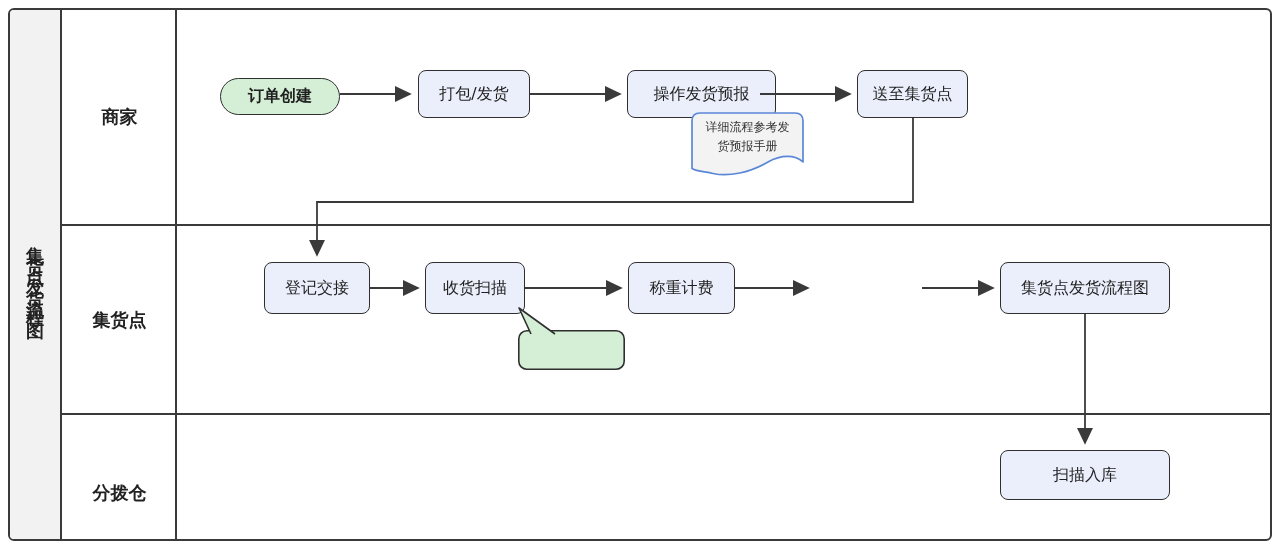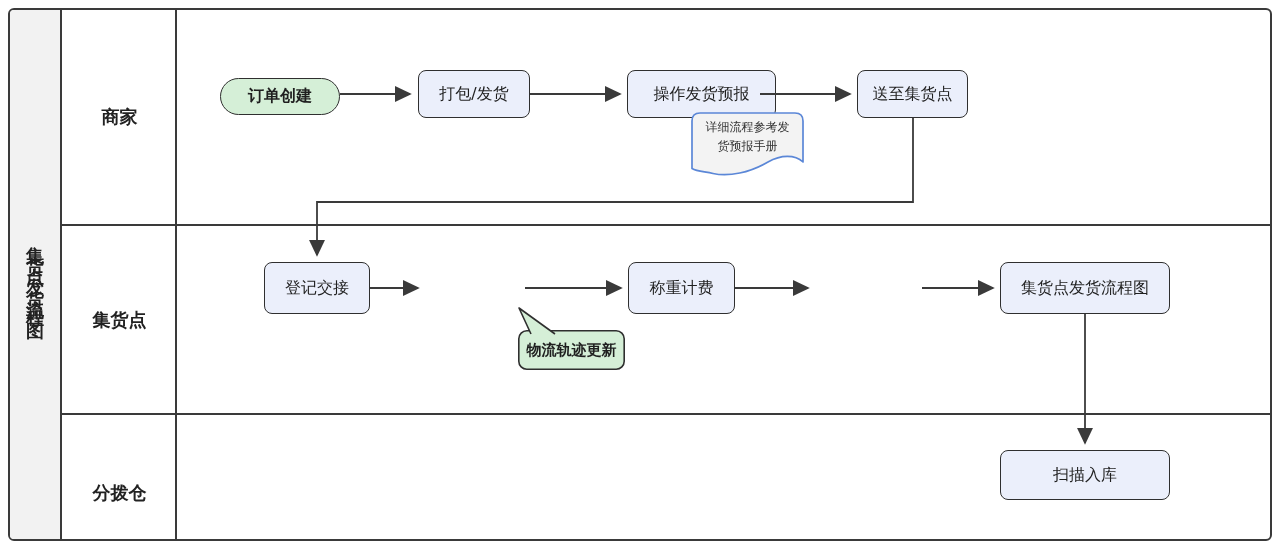--- a/index.html
+++ b/index.html
@@ -144,20 +144,21 @@
   <div class="lane-label" style="top:10px;height:214px">商家</div>
   <div class="lane-label" style="top:226px;height:187px">集货点</div>
   <div class="lane-label" style="top:421px;height:143px">分拨仓</div>
 
   <div class="node start" style="left:220px;top:78px;width:120px;height:37px">订单创建</div>
   <div class="node" style="left:418px;top:70px;width:112px;height:48px">打包/发货</div>
   <div class="node" style="left:627px;top:70px;width:149px;height:48px">操作发货预报</div>
   <div class="node" style="left:264px;top:262px;width:106px;height:52px">登记交接</div>
 
   <div class="node" style="left:857px;top:70px;width:111px;height:48px">送至集货点</div>
+  <div class="node" style="left:425px;top:262px;width:100px;height:52px">收货扫描</div>
   <div class="node" style="left:628px;top:262px;width:107px;height:52px">称重计费</div>
   <div class="node" style="left:1000px;top:262px;width:170px;height:52px">集货点发货流程图</div>
 
   <div class="node" style="left:1000px;top:450px;width:170px;height:50px">扫描入库</div>
 
   <svg class="overlay" viewBox="0 0 1280 549" xmlns="http://www.w3.org/2000/svg">
     <defs>
       <marker id="ah" markerWidth="10" markerHeight="9" refX="8.5" refY="4.5" orient="auto">
         <path d="M0 0 L9.5 4.5 L0 9 Z" fill="#3a3a3a"></path>
       </marker>
@@ -182,15 +183,14 @@
              L692 121 Q692 113 700 113 Z" fill="#f3f3f3" stroke="#5b87d7" stroke-width="1.7" stroke-linejoin="round"></path>
 
     <rect x="518.8" y="330.8" width="105.4" height="38.4" rx="8" fill="#d5efd7" stroke="#2f2f2f" stroke-width="1.6"></rect>
     <path d="M531 334 L519 308 L555 334" fill="#d5efd7" stroke="#2f2f2f" stroke-width="1.6" stroke-linejoin="round"></path>
   </svg>
 
   <div class="doc-text">
     <span style="display:block">详细流程参考发</span>
     <span style="display:block">货预报手册</span>
   </div>
-  <div class="callout-text">物流轨迹更新</div>
 
 </div>
 
 </body></html>

